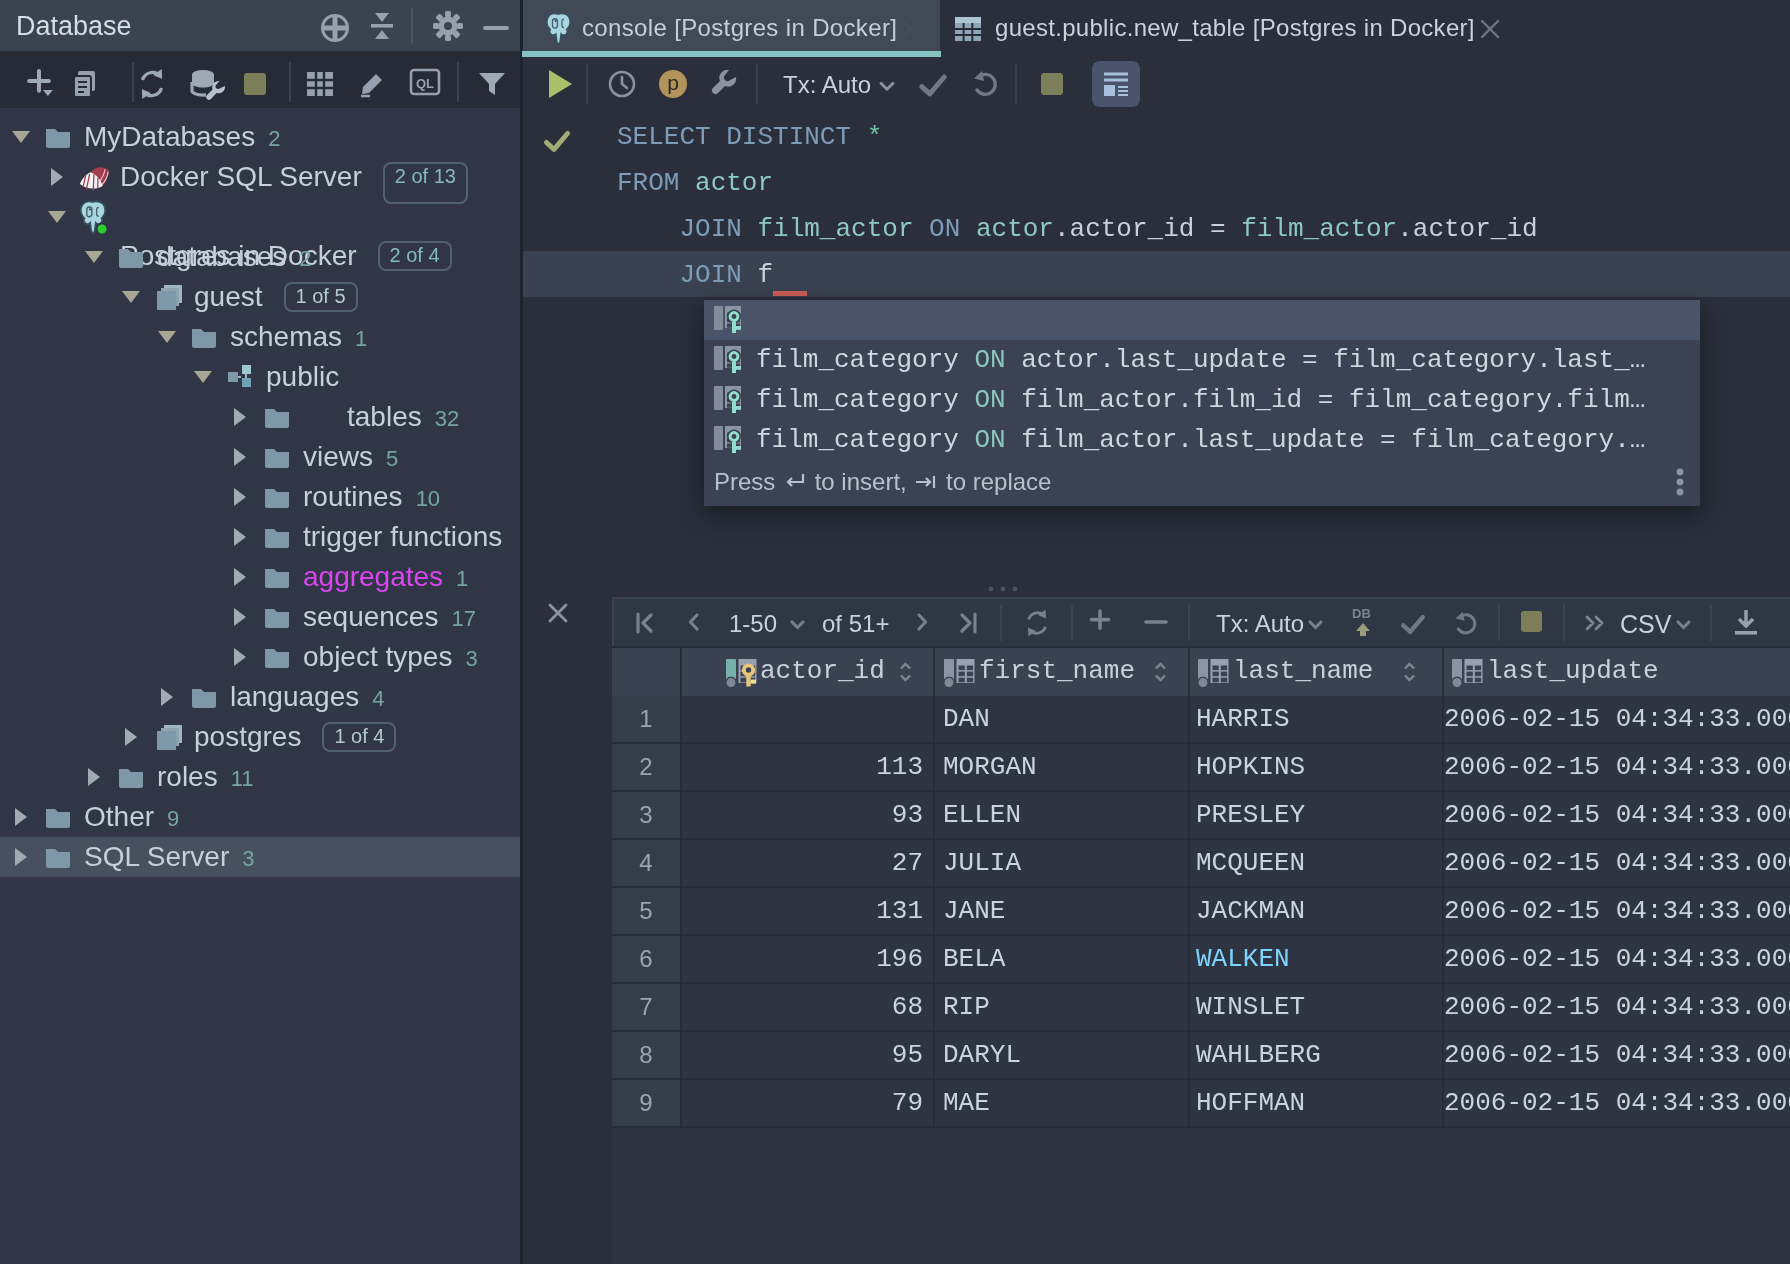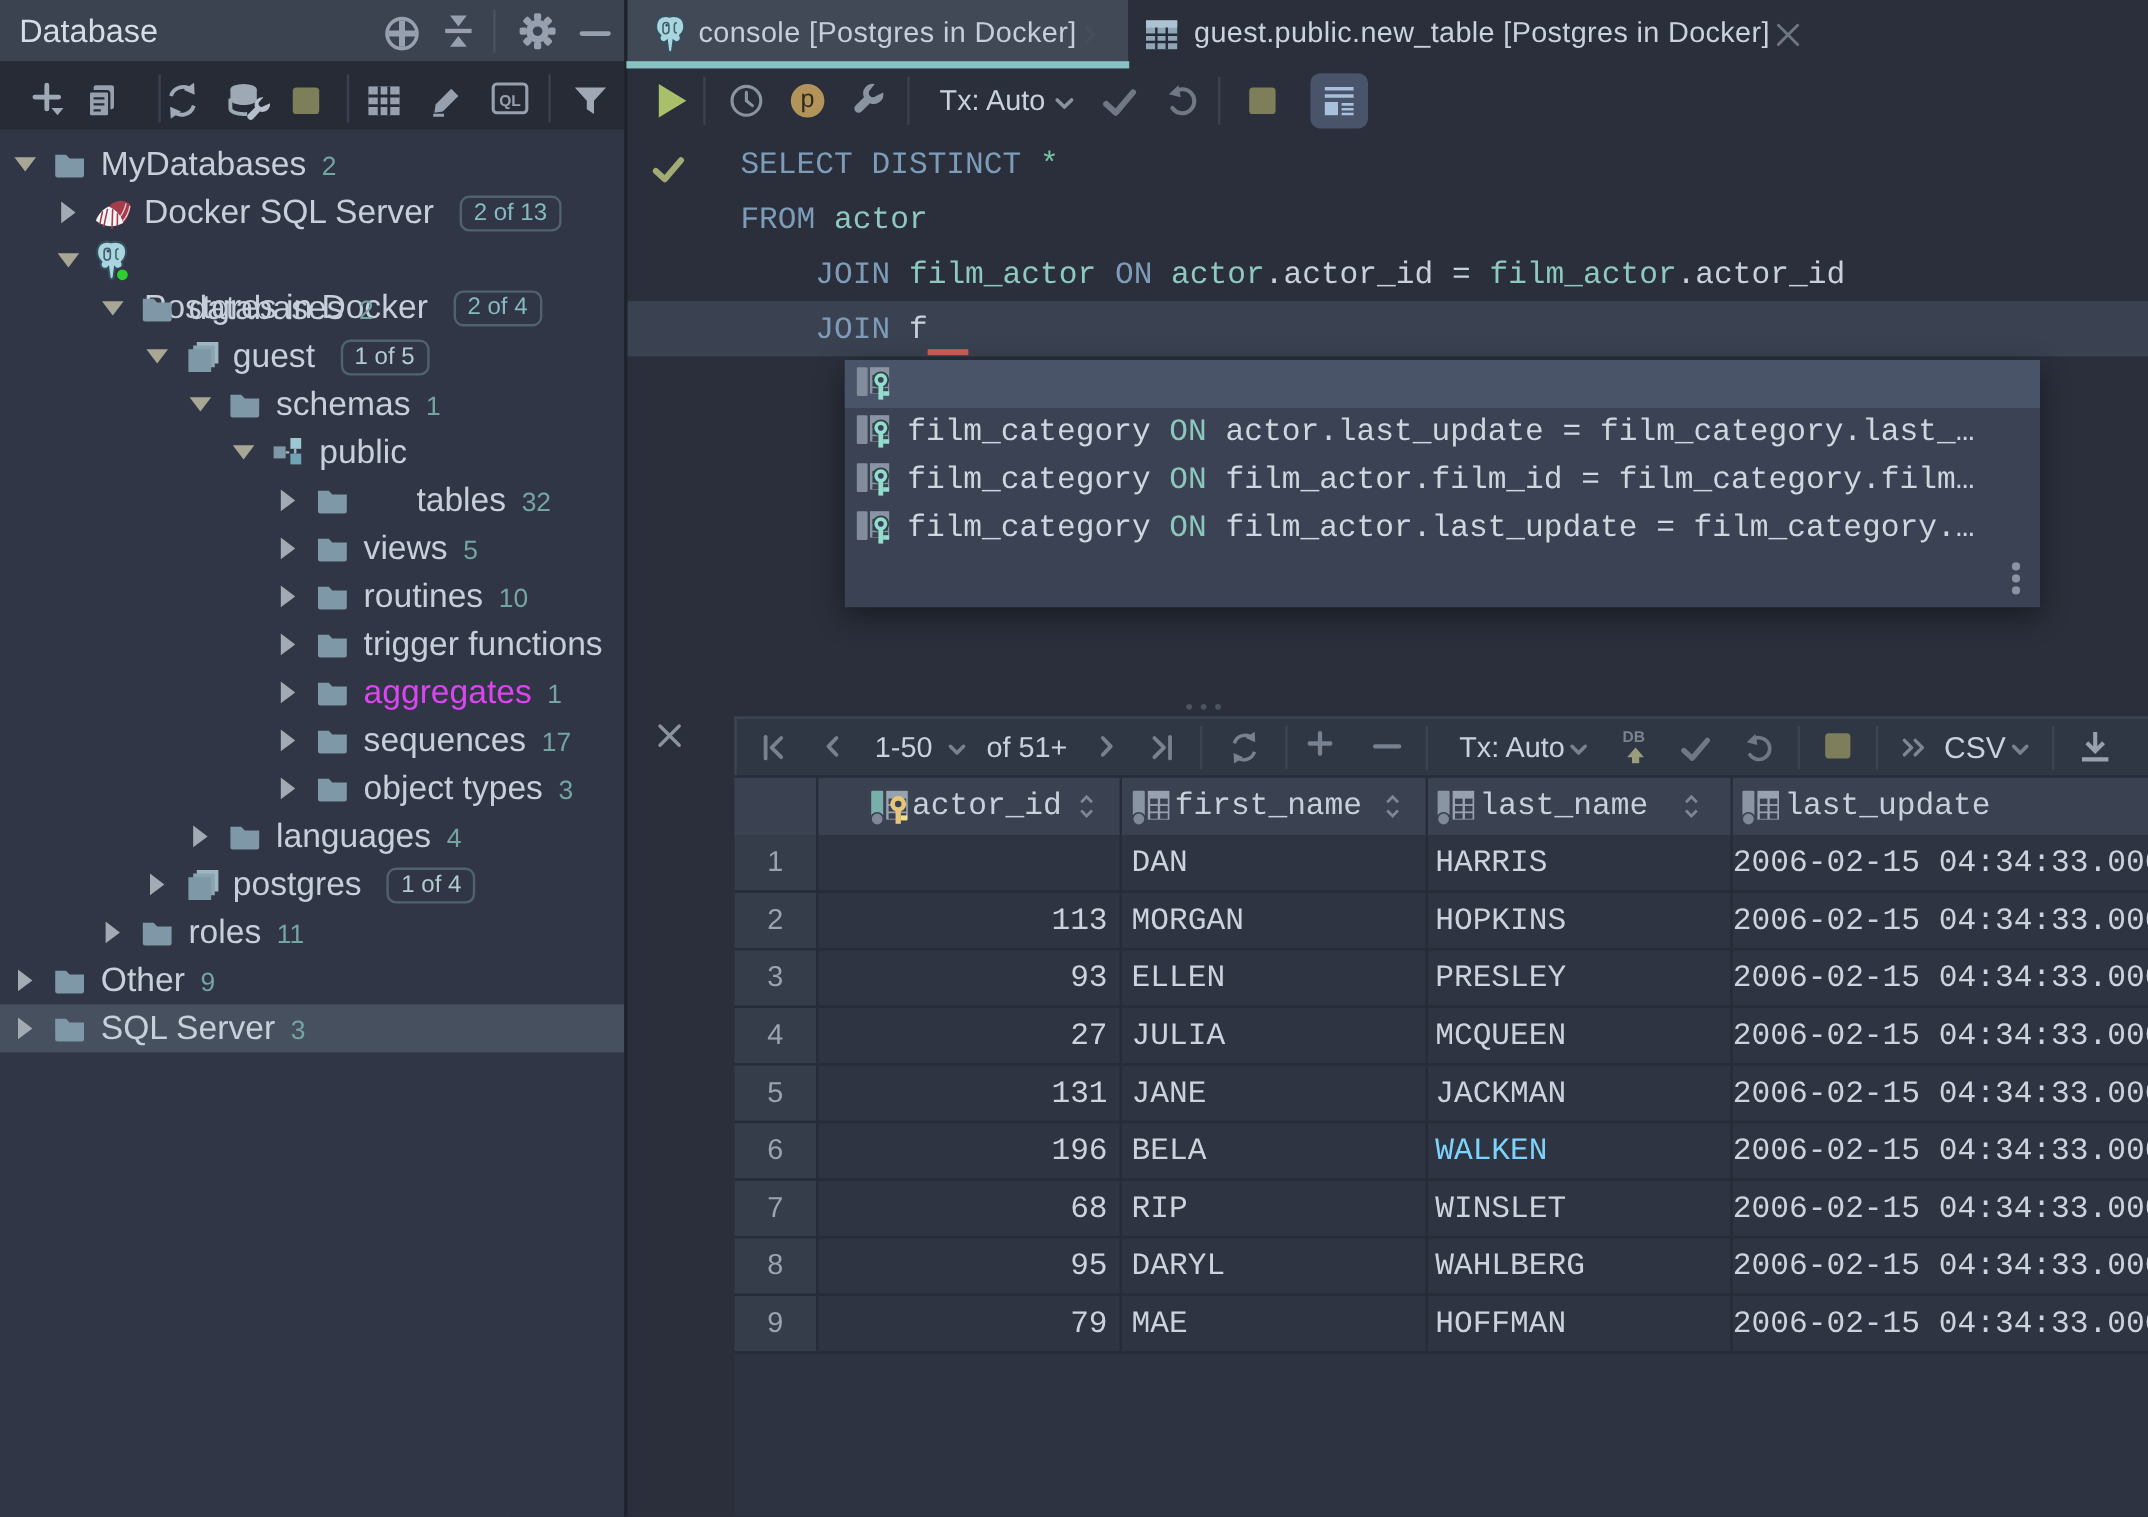--- a/index.html
+++ b/index.html
@@ -119,21 +119,21 @@
     <div style="position:absolute;left:79px;top:161px;">
       <svg width="32" height="36" viewBox="0 0 32 36" style="">
         <g transform="rotate(57 15 18) translate(0 -1)">
 <path d="M7.5 18 C5.5 11 8.5 4 16 2 C21 5.5 24.5 10.5 25.5 15.5 C19.5 13 13 14.5 7.5 18 Z" fill="#A63B4C"></path>
 <path d="M16.5 3 c4 3.5 6.5 8 7.5 12 M13 4.5 c3.5 3.5 6 7.5 7 11.5" stroke="#E3CDD1" stroke-width="1.1" fill="none"></path>
 <path d="M7.5 18 C12.5 14.8 19.5 13.2 25.5 15.5 C25 23.5 20 30.5 11.5 33.5 C8 29 6.5 23 7.5 18 Z" fill="#F2F4F6"></path>
 <path d="M8.5 20 l11 11 M7.8 24.5 l8 8 M11 16.5 l13.5 9.5 M16 15 l9 6" stroke="#A63B4C" stroke-width="1.3" fill="none"></path>
 </g>
       </svg>
     </div>
-    <div style="position:absolute;left:120px;top:157px;height:40px;"><span style="font-size:28px;color:#C6CFDA;line-height:40px;white-space:nowrap">Docker SQL Server</span><span style="display:inline-block;margin-left:21px;padding:0px 10px 2px;border:2px solid #51626F;border-radius:8px;color:#85BAC0;font-size:20px;line-height:24px;position:relative;top:-3px">2 of 13</span></div>
+    <div style="position:absolute;left:120px;top:157px;height:40px;"><span style="font-size:28px;color:#C6CFDA;line-height:40px;white-space:nowrap">Docker SQL Server</span><span style="display:inline-block;margin-left:21px;padding:0px 10px 14px;border:2px solid #51626F;border-radius:8px;color:#85BAC0;font-size:20px;line-height:24px;position:relative;top:-3px">2 of 13</span></div>
 <div style="position:absolute;left:48px;top:211px;">
       <div style="width:0;height:0;border-left:9px solid transparent;border-right:9px solid transparent;border-top:12px solid #A8A796"></div>
     </div>
     <div style="position:absolute;left:79px;top:200px;">
       <svg width="31" height="35" viewBox="0 0 31 35" style="">
         <g transform="scale(1.0)">
 <path d="M13.5 2 C9.5 0.5 4.5 1.8 2.8 5.8 C1 10.3 2.2 15.3 5.5 18.3 C4.3 20.1 4.8 22.6 6.8 23.6 C8.3 24.4 10 24 11.2 22.8 C11.6 25.6 12 28.4 12.2 30.4 C12.4 32 13.1 32.8 14 32.8 C14.9 32.8 15.6 32 15.8 30.4 C16 28.4 16.4 25.6 16.8 22.8 C18 24 19.7 24.4 21.2 23.6 C23.2 22.6 23.7 20.1 22.5 18.3 C25.8 15.3 27 10.3 25.2 5.8 C23.5 1.8 17.5 0.5 13.5 2 Z" fill="#A9D5DF" stroke="#35505E" stroke-width="1.7"></path>
 <path d="M10.4 7 C8.9 7 7.8 8.1 7.8 9.7 L7.8 14.4 C7.8 15.9 9 16.9 10.4 16.7 C11.9 16.5 12.9 15.3 12.9 13.7 L12.9 9.7 C12.9 8.1 11.9 7 10.4 7 Z" fill="none" stroke="#42606E" stroke-width="1.4"></path>
 <path d="M19.8 7.3 C18.5 7.3 17.6 8.2 17.6 9.6 L17.6 13.9 C17.6 15.2 18.5 16.1 19.8 16.1" fill="none" stroke="#42606E" stroke-width="1.3"></path>
 <circle cx="11" cy="9.3" r="1.1" fill="#35505E"></circle>
@@ -450,20 +450,27 @@
         <rect x="22.4" y="15" width="5.6" height="4.2" fill="#3A4253"></rect>
         <rect x="15" y="20.5" width="5.6" height="4.2" fill="#3A4253"></rect>
         <rect x="22.4" y="20.5" width="5.6" height="4.2" fill="#3A4253"></rect>
 <circle cx="22" cy="13.5" r="6.2" fill="#93DCCE" stroke="#2E4648" stroke-width="1.6"></circle>
 <circle cx="22" cy="13.5" r="2.4" fill="#3A4253"></circle>
 <rect x="20" y="18.5" width="4" height="11.5" fill="#93DCCE"></rect>
 <rect x="24" y="23" width="5" height="3.8" fill="#93DCCE"></rect>
       </svg>
     </div>
 <div style="position:absolute;left:756px;top:420px;height:40px;"><span style="font-family:'Liberation Mono',monospace;font-size:26px;line-height:40px;color:#CED6DF;white-space:pre">film_category <span style="color:#8CC7BE">ON</span> film_actor.last_update = film_category.…</span></div>
+<div style="position:absolute;left:714px;top:468px;height:30px;">
+      <div style="display:flex;align-items:center;font-size:24px;color:#B8C1CB;white-space:pre"><span>Press </span><svg width="26" height="24" viewBox="0 0 26 24" style="">
+          <path d="M21 4 v8 h-14 M10 8 l-4 4 l4 4" stroke="#B8C1CB" stroke-width="2.2" fill="none"></path>
+        </svg><span> to insert, </span><svg width="26" height="24" viewBox="0 0 26 24" style="">
+          <path d="M3 12 h14 M13 8 l4 4 l-4 4 M21 6 v12" stroke="#B8C1CB" stroke-width="2.2" fill="none"></path>
+        </svg><span> to replace</span></div>
+    </div>
 <svg width="8" height="30" viewBox="0 0 8 30" style="position:absolute;left:1676px;top:468px">
       <circle cx="4" cy="4" r="3.4" fill="#8A93A0"></circle>
       <circle cx="4" cy="14" r="3.4" fill="#8A93A0"></circle>
       <circle cx="4" cy="24" r="3.4" fill="#8A93A0"></circle>
     </svg>
 <svg width="30" height="6" viewBox="0 0 30 6" style="position:absolute;left:988px;top:586px">
       <circle cx="3" cy="3" r="2.4" fill="#4C5462"></circle>
       <circle cx="15" cy="3" r="2.4" fill="#4C5462"></circle>
       <circle cx="27" cy="3" r="2.4" fill="#4C5462"></circle>
     </svg>

